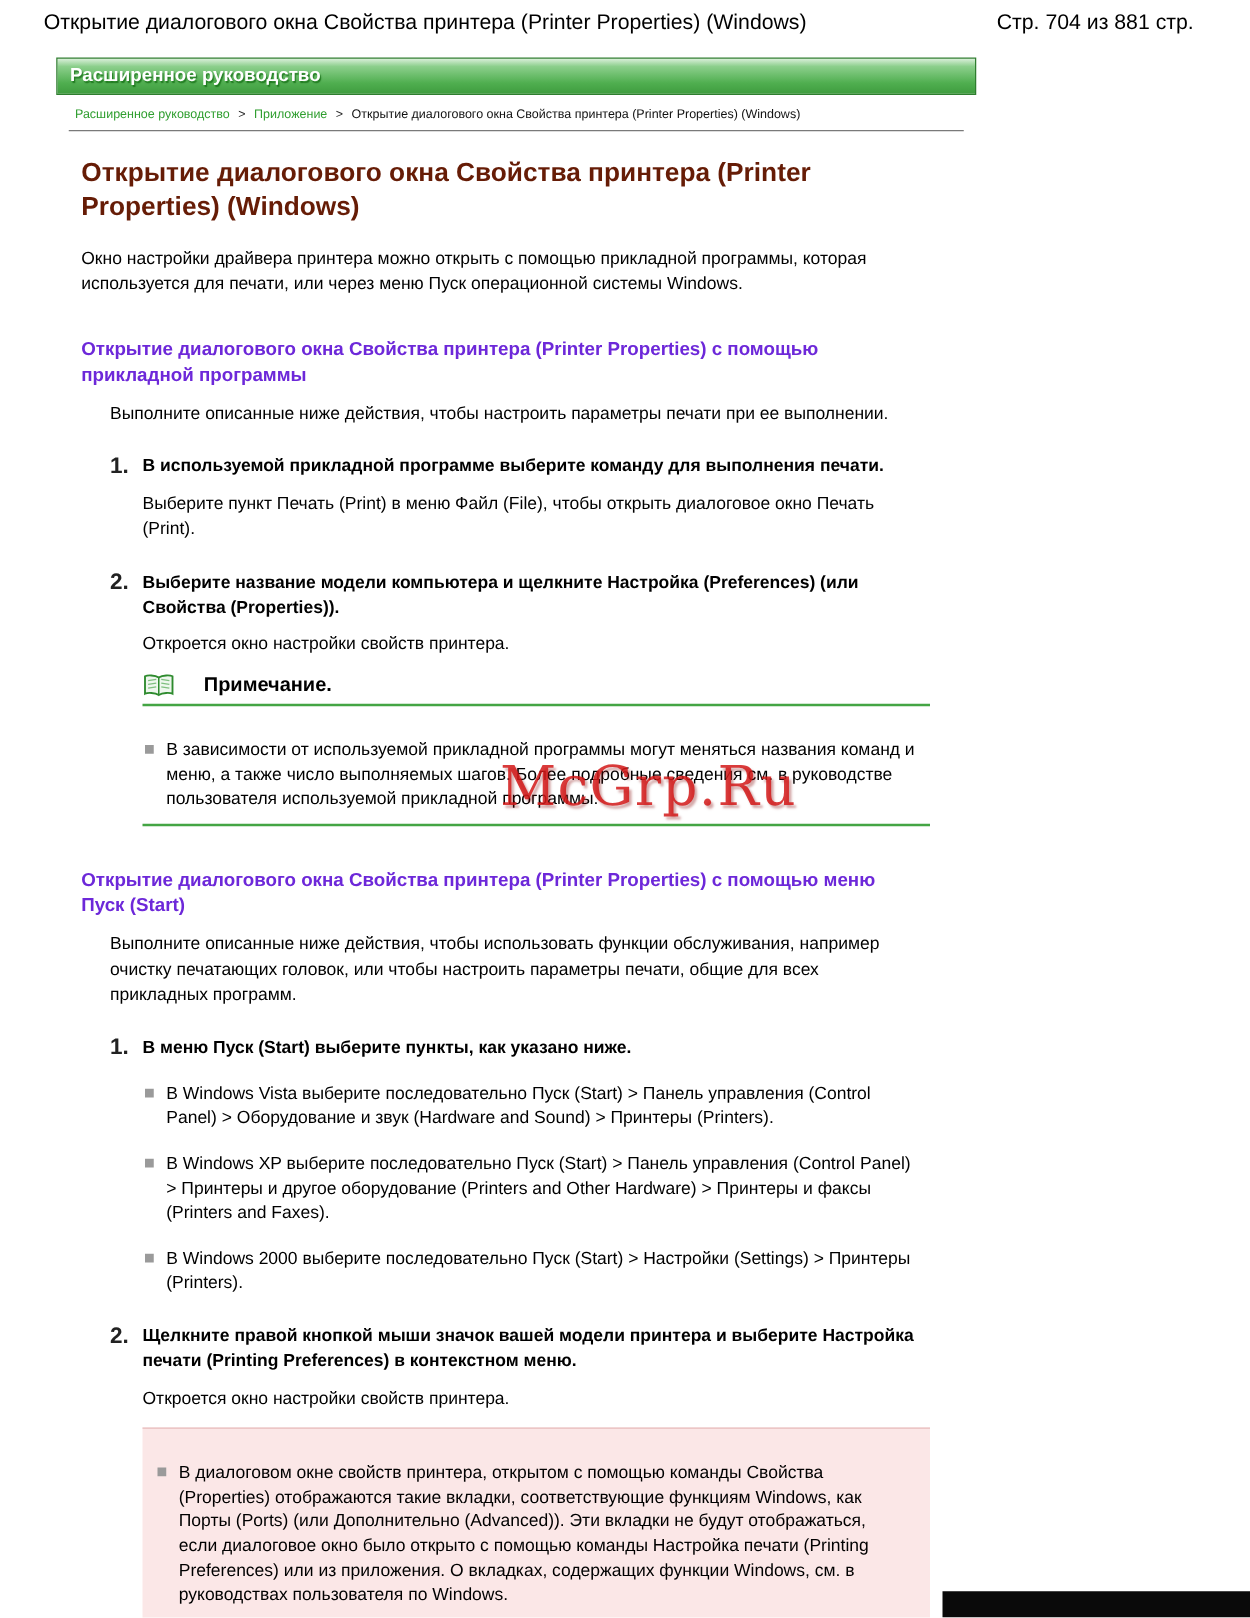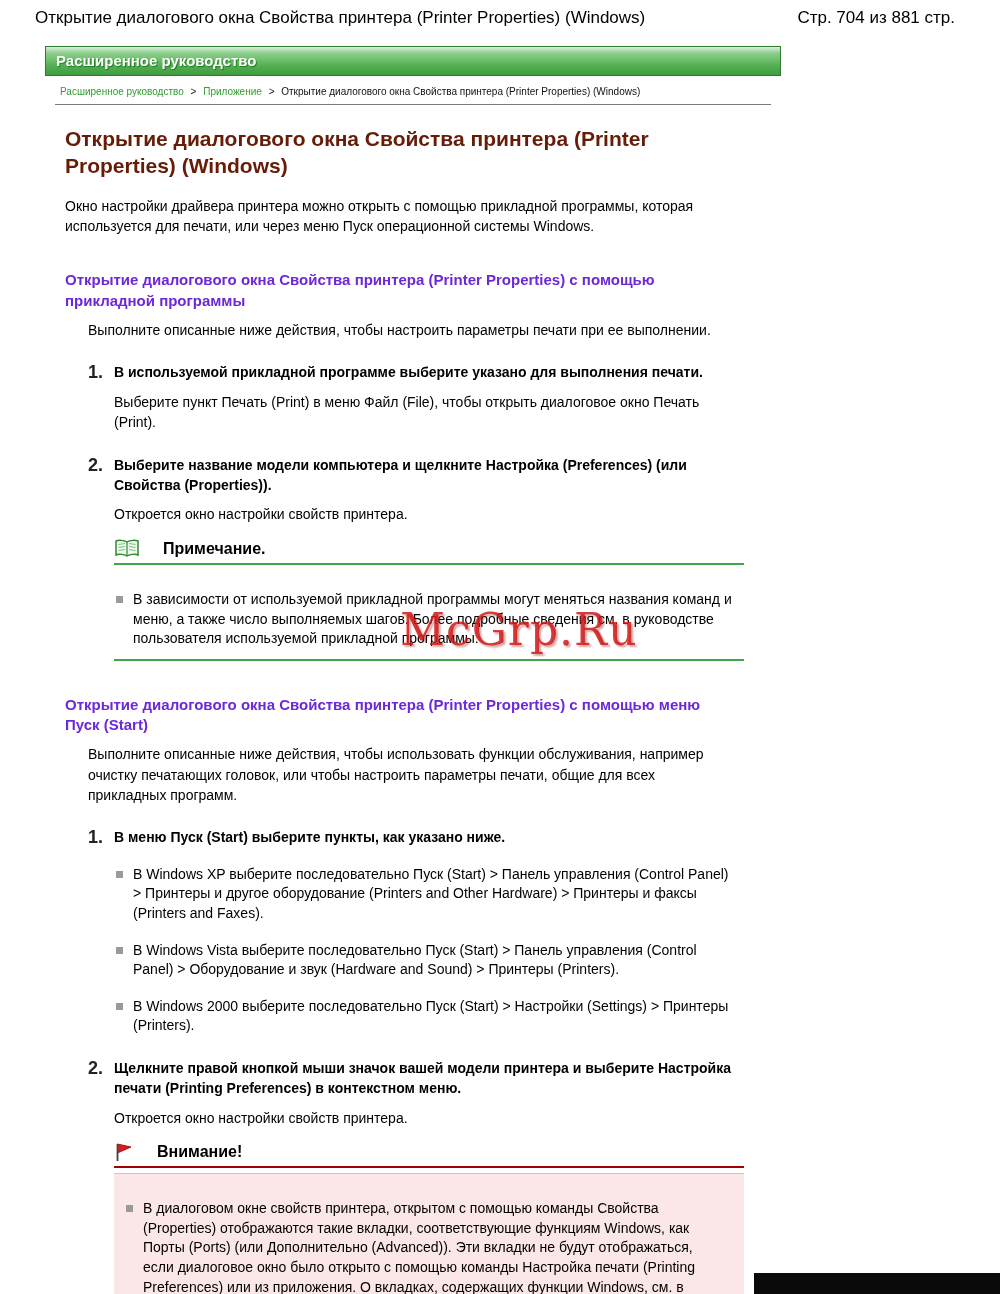--- a/index.html
+++ b/index.html
@@ -92,21 +92,21 @@
   <h1>Открытие диалогового окна Свойства принтера (Printer Properties) (Windows)</h1>
   <p class="intro">Окно настройки драйвера принтера можно открыть с помощью прикладной программы, которая используется для печати, или через меню Пуск операционной системы Windows.</p>
 
   <h2>Открытие диалогового окна Свойства принтера (Printer Properties) с помощью прикладной программы</h2>
   <div class="sec-body">
     <p class="lead">Выполните описанные ниже действия, чтобы настроить параметры печати при ее выполнении.</p>
 
     <div class="step">
       <div class="step-num">1.</div>
       <div class="step-content">
-        <p class="step-title">В используемой прикладной программе выберите указано для выполнения печати.</p>
+        <p class="step-title">В используемой прикладной программе выберите команду для выполнения печати.</p>
         <p class="step-body">Выберите пункт Печать (Print) в меню Файл (File), чтобы открыть диалоговое окно Печать (Print).</p>
       </div>
     </div>
 
     <div class="step">
       <div class="step-num">2.</div>
       <div class="step-content">
         <p class="step-title">Выберите название модели компьютера и щелкните Настройка (Preferences) (или Свойства (Properties)).</p>
         <p class="step-body">Откроется окно настройки свойств принтера.</p>
 
@@ -142,50 +142,41 @@
   <div class="sec-body">
     <p class="lead">Выполните описанные ниже действия, чтобы использовать функции обслуживания, например очистку печатающих головок, или чтобы настроить параметры печати, общие для всех прикладных программ.</p>
 
     <div class="step">
       <div class="step-num">1.</div>
       <div class="step-content">
         <p class="step-title">В меню Пуск (Start) выберите пункты, как указано ниже.</p>
         <div class="bullets">
           <div class="bullet">
             <span class="sq"></span>
-            <p>В Windows XP выберите последовательно Пуск (Start) &gt; Панель управления (Control Panel) &gt; Принтеры и другое оборудование (Printers and Other Hardware) &gt; Принтеры и факсы (Printers and Faxes).</p>
+            <p>В Windows Vista выберите последовательно Пуск (Start) &gt; Панель управления (Control Panel) &gt; Оборудование и звук (Hardware and Sound) &gt; Принтеры (Printers).</p>
           </div>
           <div class="bullet">
             <span class="sq"></span>
-            <p>В Windows Vista выберите последовательно Пуск (Start) &gt; Панель управления (Control Panel) &gt; Оборудование и звук (Hardware and Sound) &gt; Принтеры (Printers).</p>
+            <p>В Windows XP выберите последовательно Пуск (Start) &gt; Панель управления (Control Panel) &gt; Принтеры и другое оборудование (Printers and Other Hardware) &gt; Принтеры и факсы (Printers and Faxes).</p>
           </div>
           <div class="bullet">
             <span class="sq"></span>
             <p>В Windows 2000 выберите последовательно Пуск (Start) &gt; Настройки (Settings) &gt; Принтеры (Printers).</p>
           </div>
         </div>
       </div>
     </div>
 
     <div class="step">
       <div class="step-num">2.</div>
       <div class="step-content">
         <p class="step-title">Щелкните правой кнопкой мыши значок вашей модели принтера и выберите Настройка печати (Printing Preferences) в контекстном меню.</p>
         <p class="step-body">Откроется окно настройки свойств принтера.</p>
 
         <div class="callout warn">
-          <div class="callout-head">
-            <span class="icon">
-              <svg width="20" height="20" viewBox="0 0 20 20">
-                <path d="M3.5 2 L17 5 L3.5 11 Z" fill="#e01b1b" stroke="#8b0000" stroke-width="0.8"></path>
-                <line x1="3.5" y1="2" x2="3.5" y2="19" stroke="#444" stroke-width="1.8"></line>
-              </svg>
-            </span>
-            <span>Внимание!</span>
-          </div>
           <div class="warn-body">
             <div class="bullet">
               <span class="sq"></span>
               <p>В диалоговом окне свойств принтера, открытом с помощью команды Свойства (Properties) отображаются такие вкладки, соответствующие функциям Windows, как Порты (Ports) (или Дополнительно (Advanced)). Эти вкладки не будут отображаться, если диалоговое окно было открыто с помощью команды Настройка печати (Printing Preferences) или из приложения. О вкладках, содержащих функции Windows, см. в руководствах пользователя по Windows.</p>
             </div>
           </div>
         </div>
 
       </div>
     </div>

